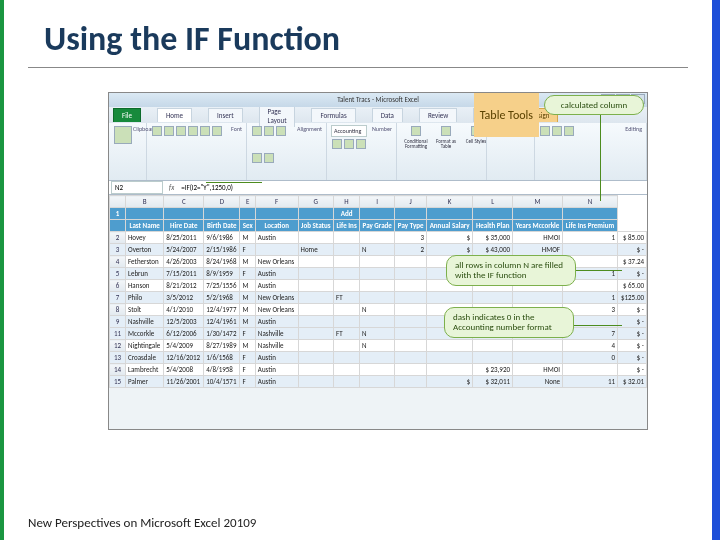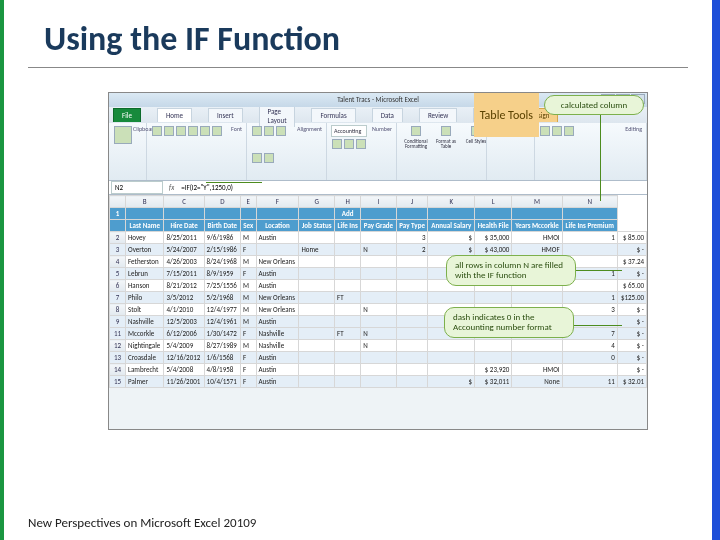--- a/index.html
+++ b/index.html
@@ -177,21 +177,21 @@
               <td>Last Name</td>
               <td>Hire Date</td>
               <td>Birth Date</td>
               <td>Sex</td>
               <td>Location</td>
               <td>Job Status</td>
               <td>Life Ins</td>
               <td>Pay Grade</td>
               <td>Pay Type</td>
               <td>Annual Salary</td>
-              <td>Health File</td>
+              <td>Health Plan</td>
               <td>Years Mccorkle</td>
               <td>Life Ins Premium</td>
             </tr>
             <tr class="">
               <td class="rownum">2</td>
               <td class="">Hovey</td>
               <td class="">8/25/2011</td>
               <td class="">9/6/1986</td>
               <td class="">M</td>
               <td class="">Austin</td>

